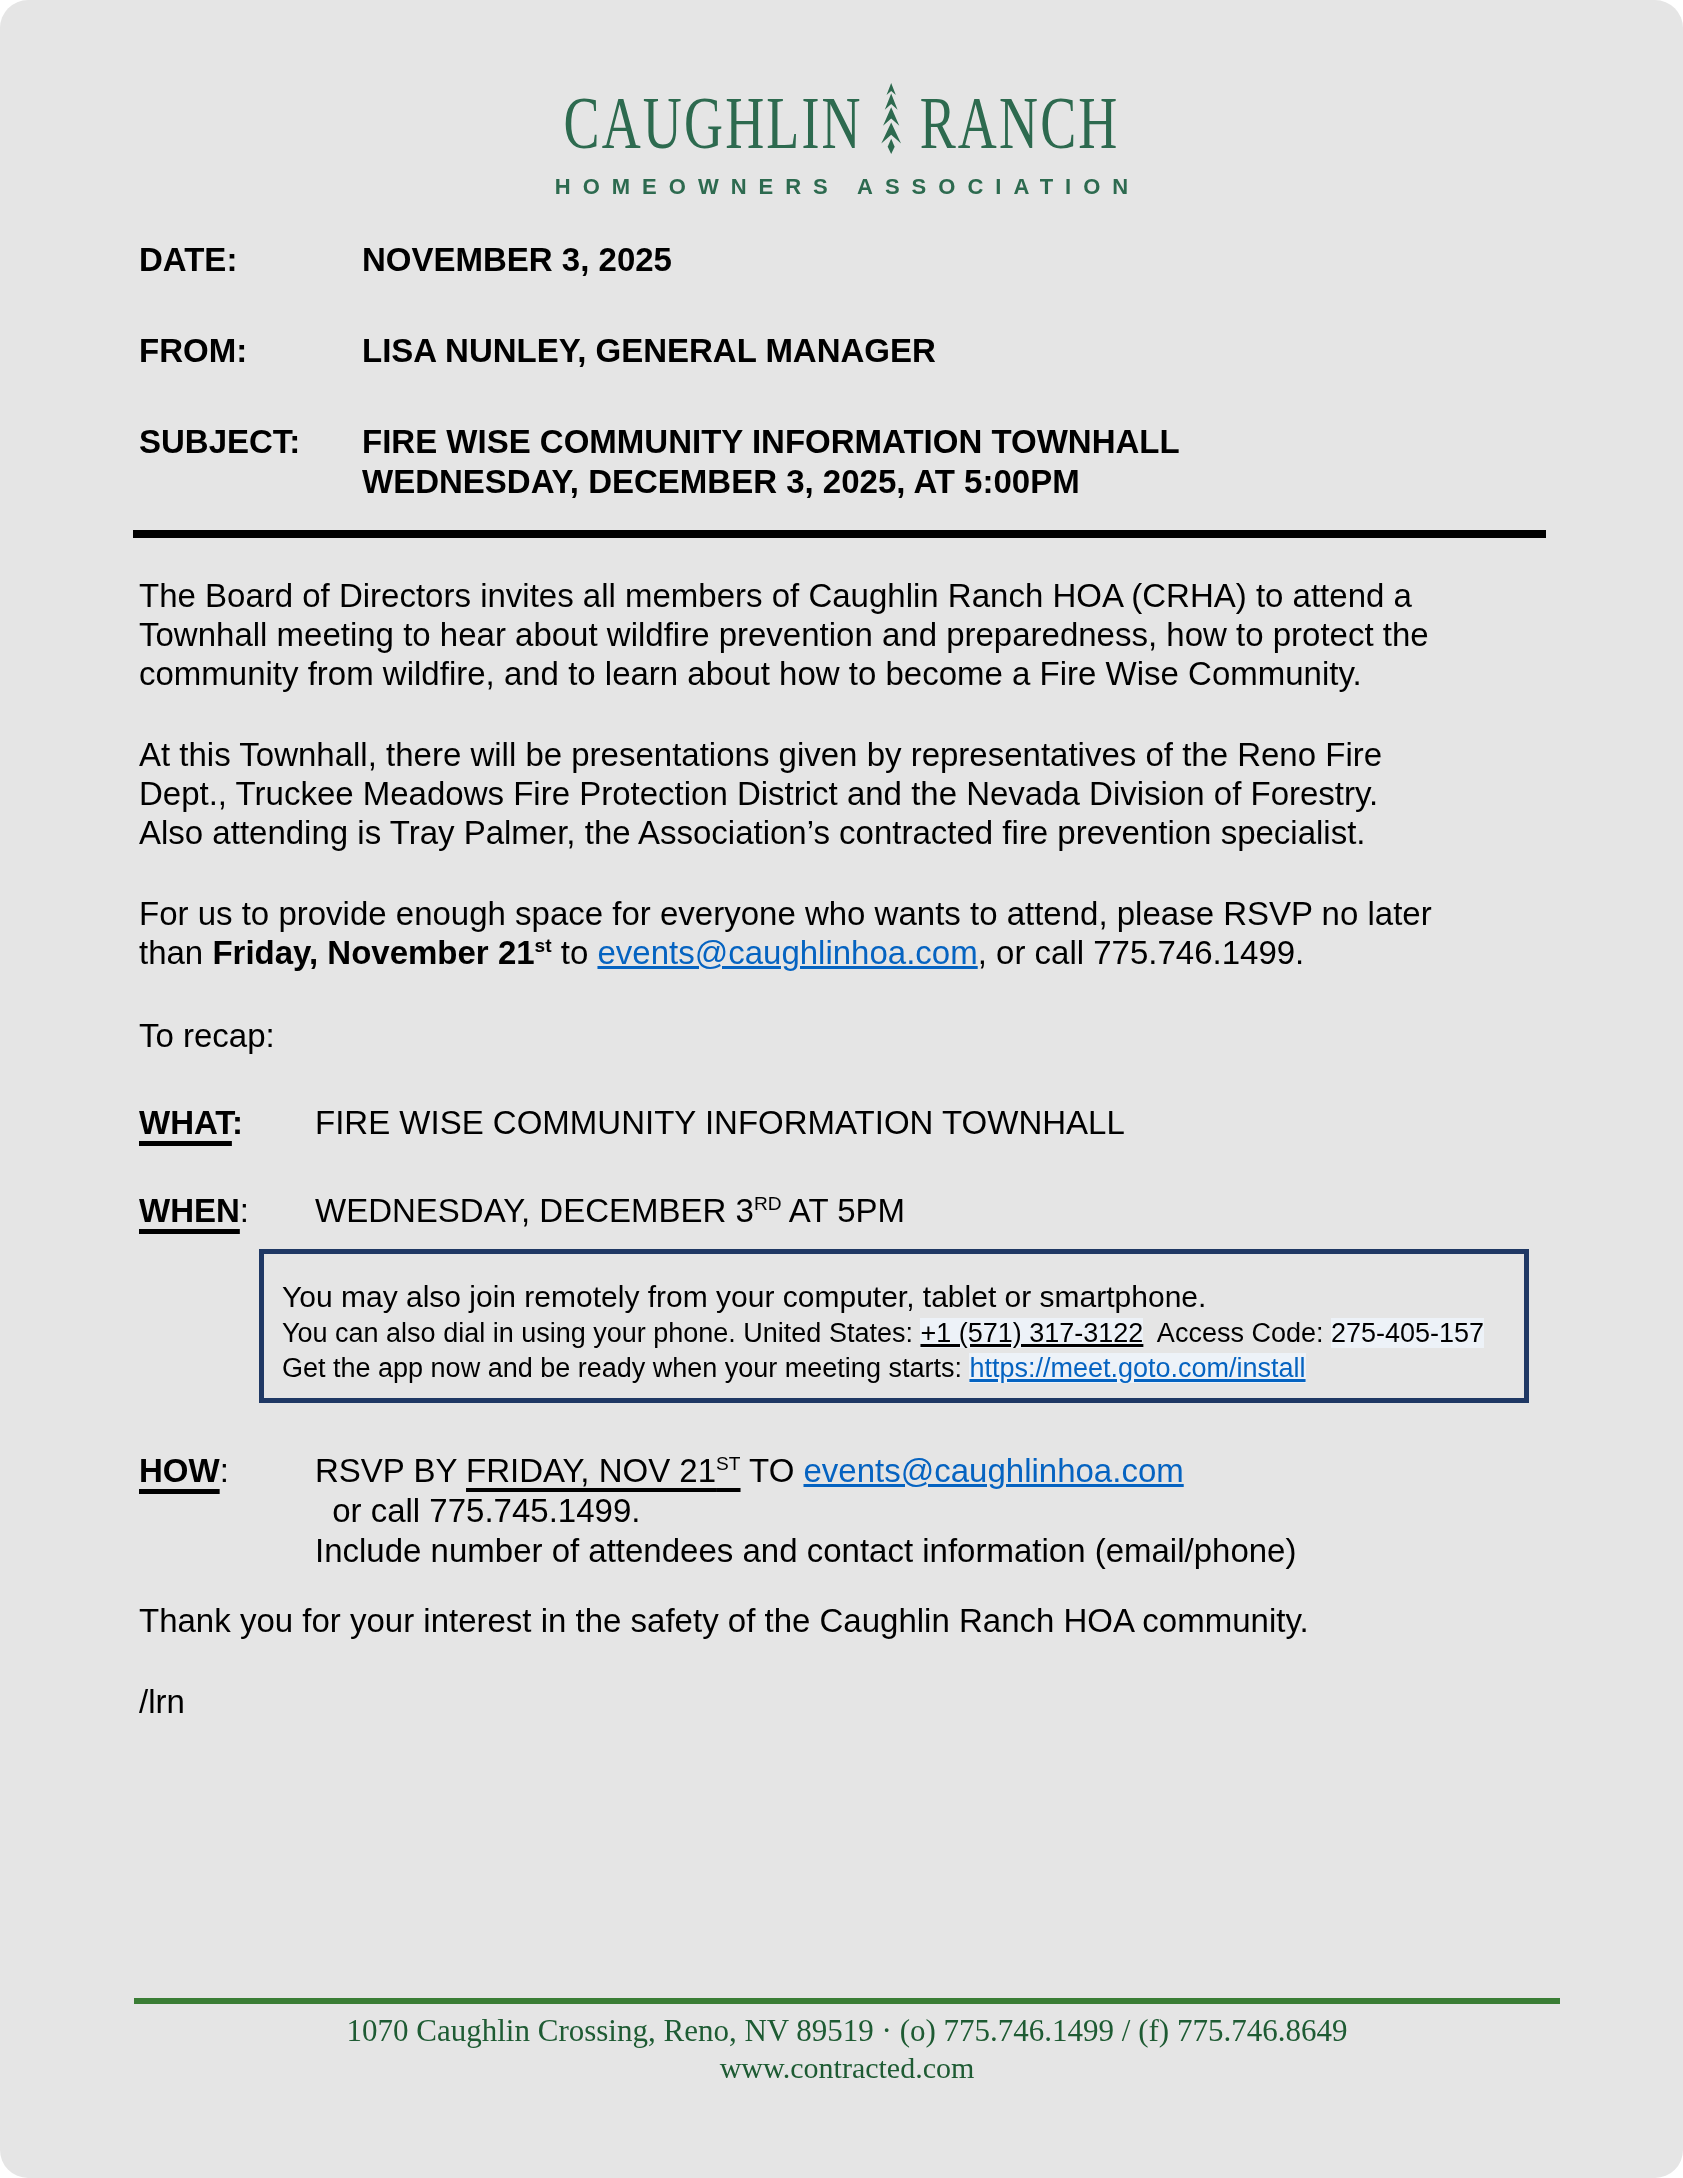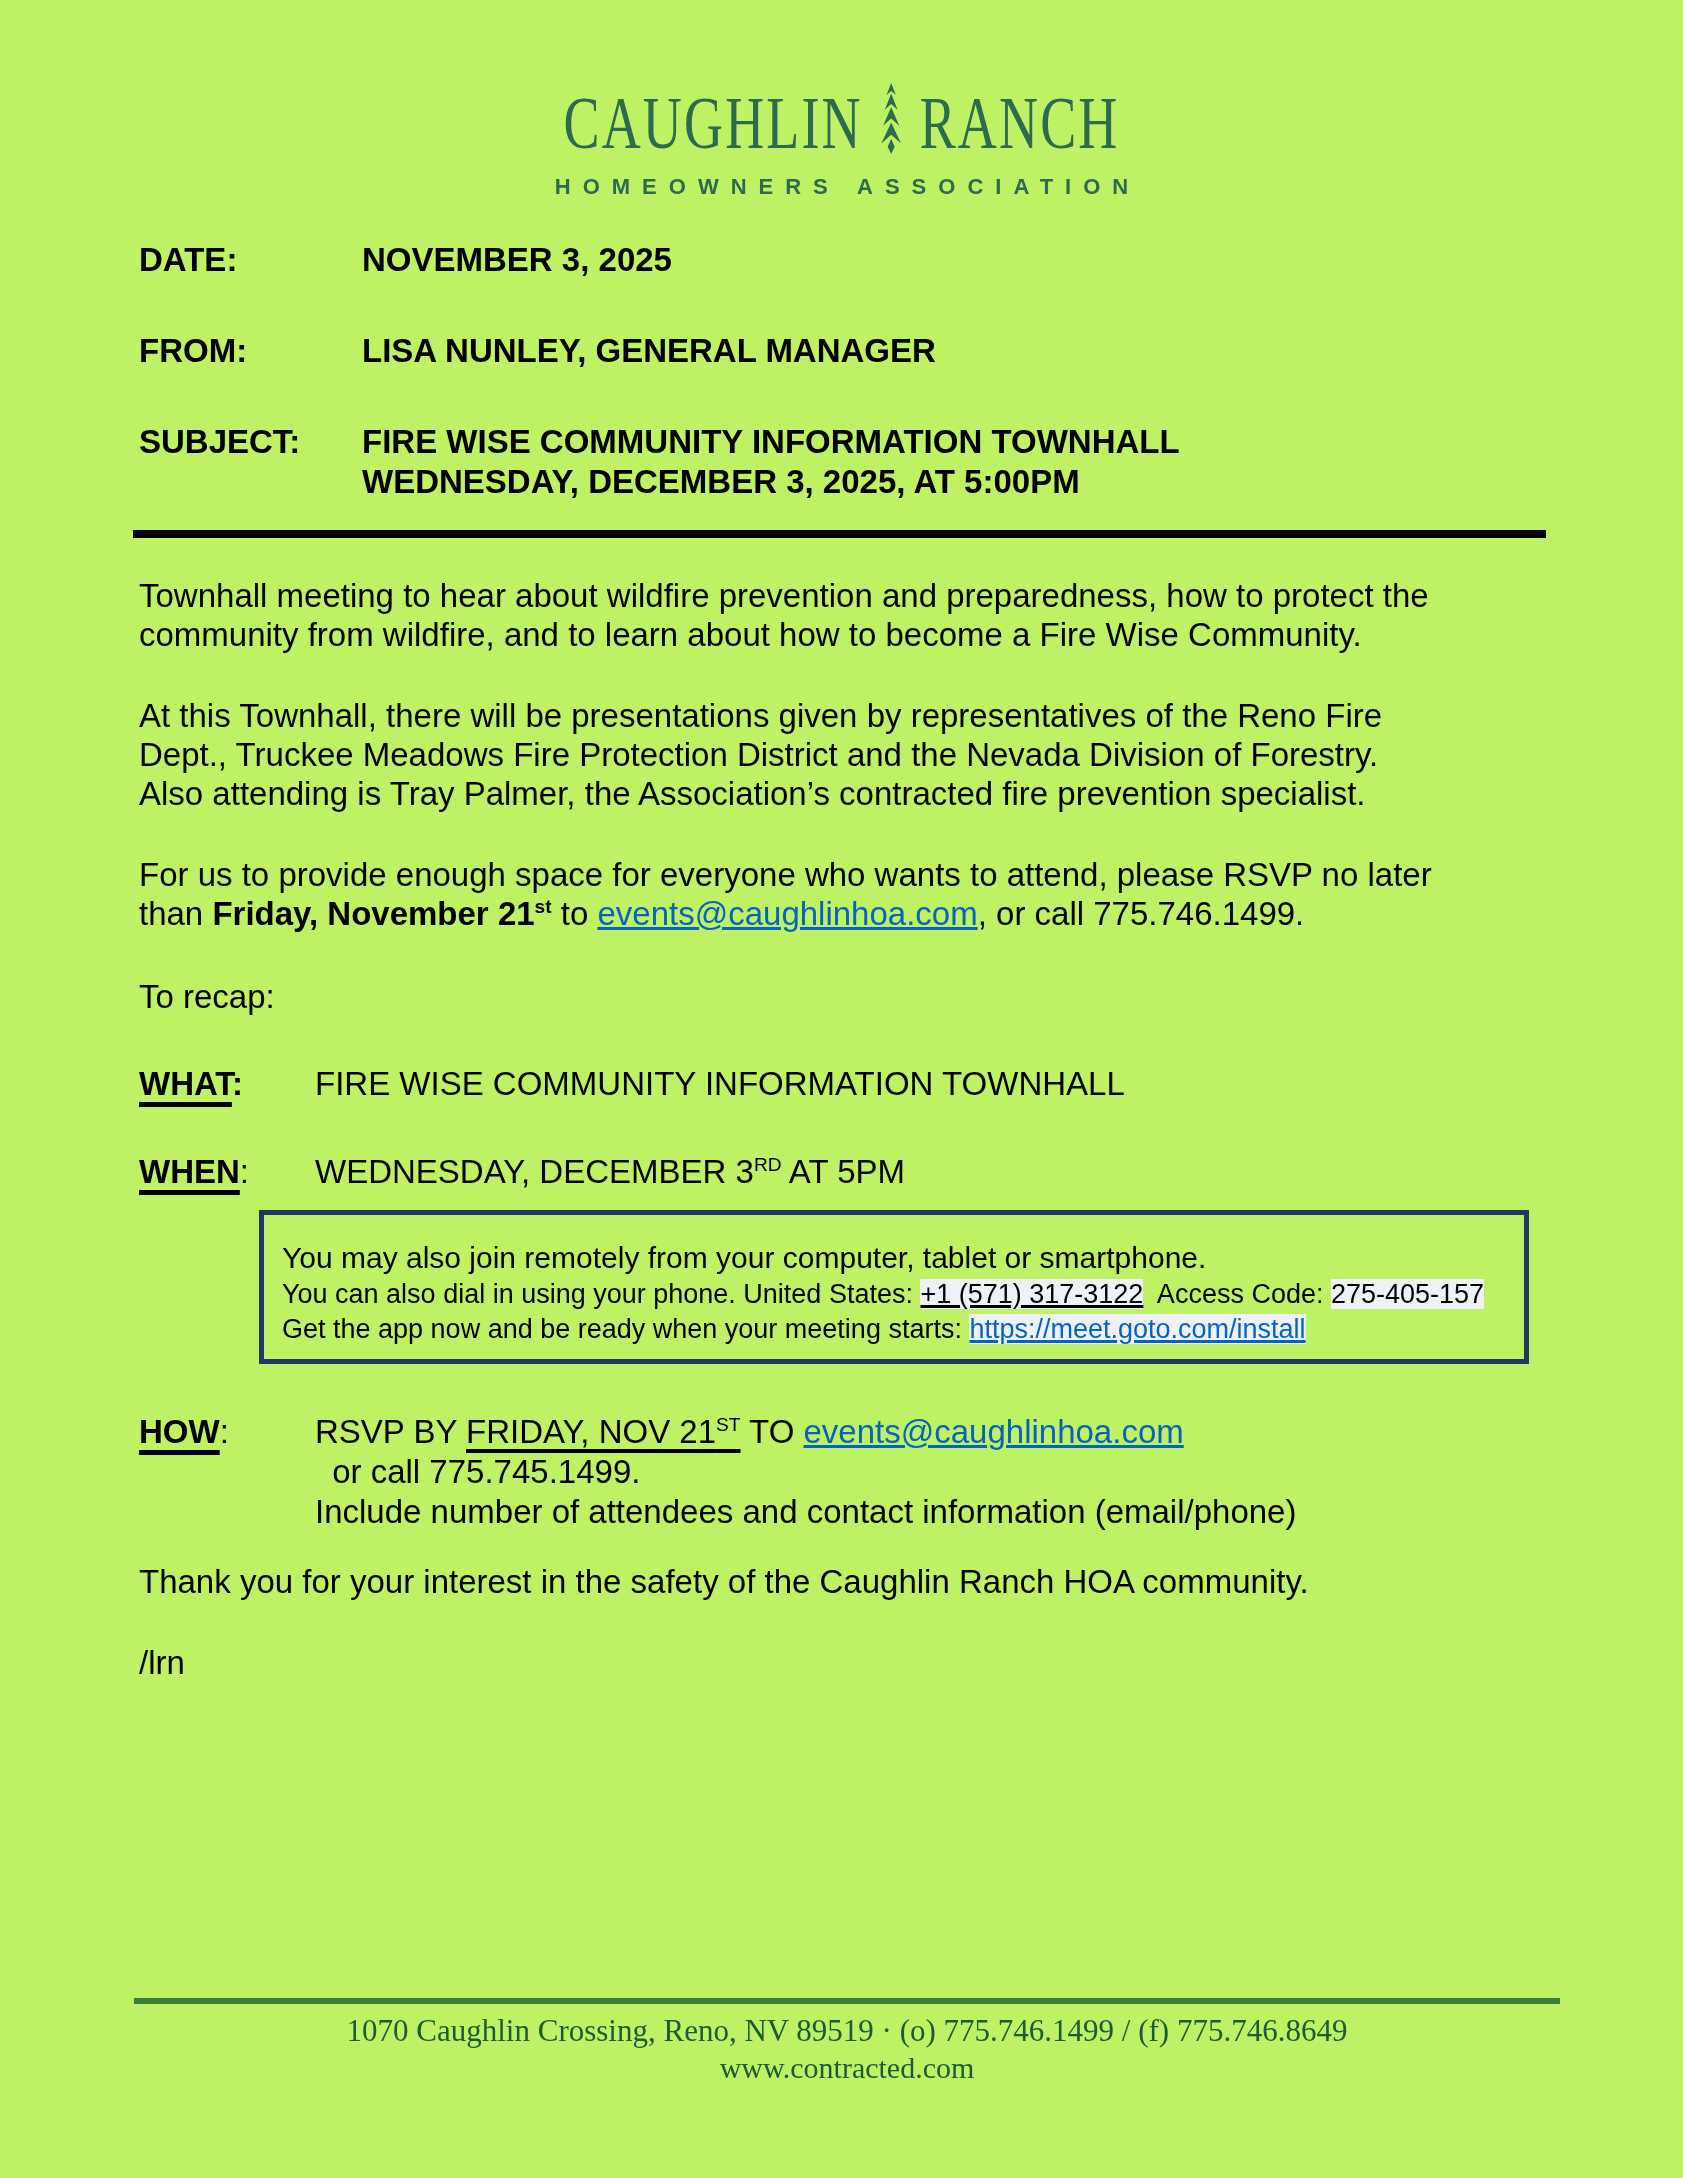--- a/index.html
+++ b/index.html
@@ -1,18 +1,18 @@
 <!DOCTYPE html>
 <html><head>
 <meta charset="utf-8">
 <style>
   html,body{margin:0;padding:0;background:#ffffff;}
   .page{
-    position:relative;width:1683px;height:2178px;background:#bef264;overflow:hidden;
-    font-family:"Liberation Sans", sans-serif;color:#000;
+    position:relative;width:1683px;height:2178px;background:#e5e5e5;overflow:hidden;
+    font-family:"Liberation Sans", sans-serif;color:#000;border-radius:28px;
   }
   .content{padding:0 139px;}
 
   
   .logo-block{padding-top:85px;text-align:center;}
   .logo-line{
     display:flex;justify-content:center;align-items:flex-end;
     transform:scaleX(0.72);transform-origin:50% 50%;
     color:#2D6A4F;
   }
@@ -119,20 +119,21 @@
           <div>FIRE WISE COMMUNITY INFORMATION TOWNHALL</div>
           <div>WEDNESDAY, DECEMBER 3, 2025, AT 5:00PM</div>
         </span>
       </div>
     </section>
 
     <div class="rule"></div>
 
     <section class="bodytext">
       <div class="para">
+        <div>The Board of Directors invites all members of Caughlin Ranch HOA (CRHA) to attend a</div>
         <div>Townhall meeting to hear about wildfire prevention and preparedness, how to protect the</div>
         <div>community from wildfire, and to learn about how to become a Fire Wise Community.</div>
       </div>
       <div class="para">
         <div>At this Townhall, there will be presentations given by representatives of the Reno Fire</div>
         <div>Dept., Truckee Meadows Fire Protection District and the Nevada Division of Forestry.</div>
         <div>Also attending is Tray Palmer, the Association’s contracted fire prevention specialist.</div>
       </div>
       <div class="para">
         <div>For us to provide enough space for everyone who wants to attend, please RSVP no later</div>

